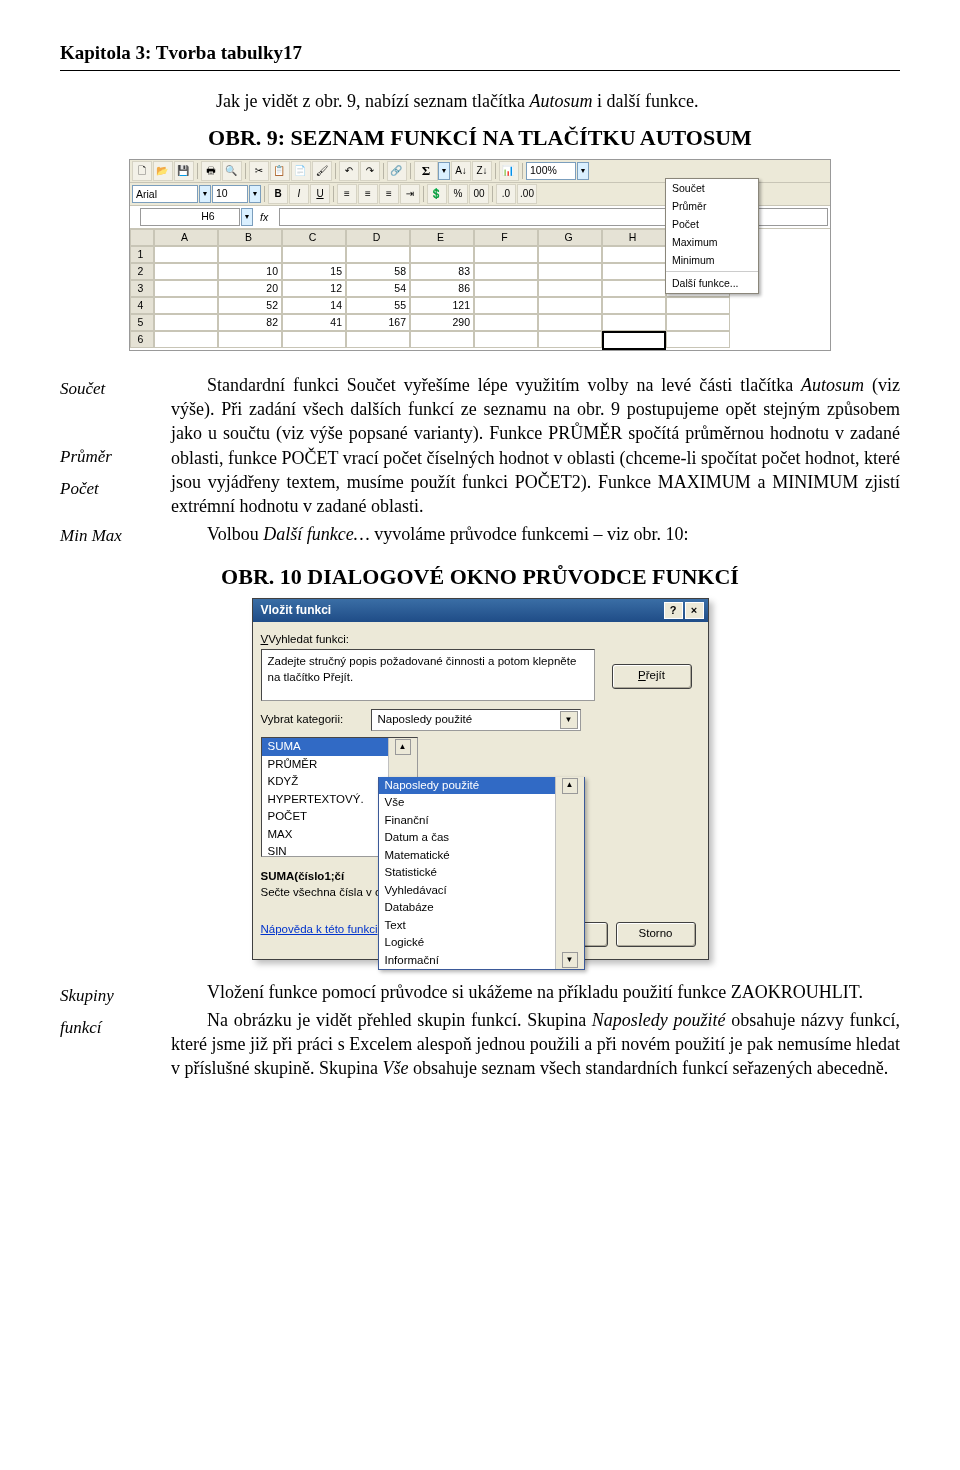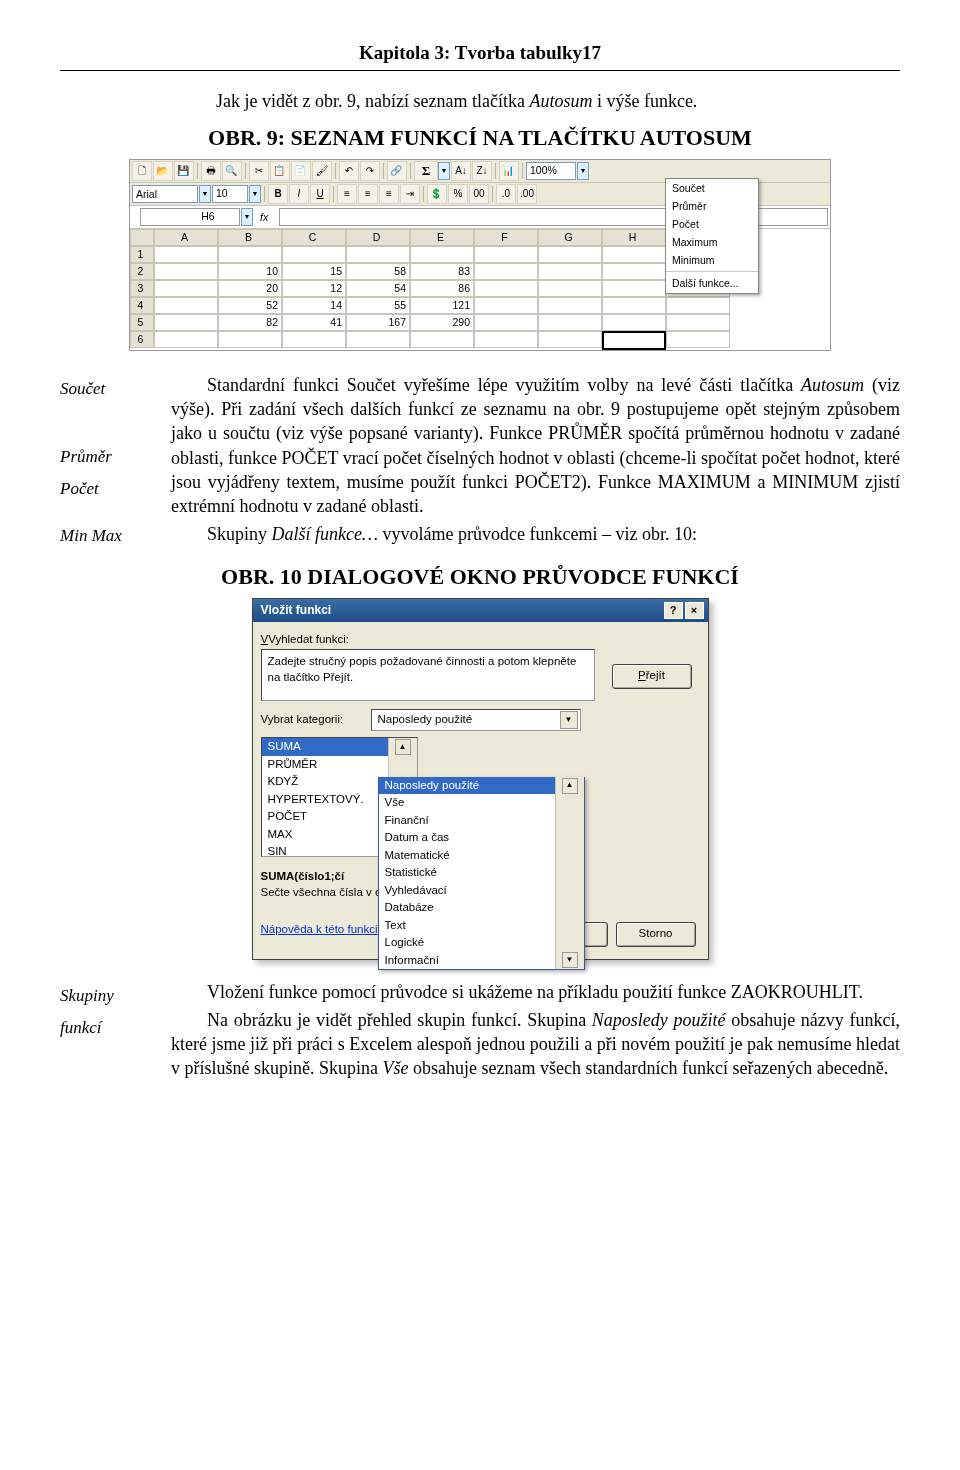--- a/index.html
+++ b/index.html
@@ -11,21 +11,21 @@
     padding: 40px 60px 40px 60px;
     box-sizing: border-box;
     font-size: 18px;
     line-height: 1.35;
   }
   .header-line {
     border-bottom: 1.2px solid #000;
     padding-bottom: 4px;
     margin-bottom: 18px;
     display: flex;
-    justify-content: center;
+    justify-content: flex-start;
     font-weight: bold;
     font-size: 19px;
   }
   .fig-caption {
     text-align: center;
     font-weight: bold;
     font-variant: small-caps;
     margin: 10px 0 6px 0;
     font-size: 22px;
   }
@@ -175,21 +175,21 @@
 </style>
 </head>
 <body>
 
 <div class="header-line">
   <span>Kapitola 3: Tvorba tabulky</span>
   <span>17</span>
 </div>
 
 <p style="text-indent:2em; margin:0 0 6px 120px;">
-  <span>Jak je vidět z obr. 9, nabízí seznam tlačítka </span><span class="ital">Autosum</span><span> i výše funkce.</span>
+  <span>Jak je vidět z obr. 9, nabízí seznam tlačítka </span><span class="ital">Autosum</span><span> i další funkce.</span>
 </p>
 
 <div class="fig-caption">OBR. 9: SEZNAM FUNKCÍ NA TLAČÍTKU AUTOSUM</div>
 
 <div class="excel1">
   <div class="tb-row">
     <span class="tb-ico">🗋</span>
     <span class="tb-ico">📂</span>
     <span class="tb-ico">💾</span>
     <span class="tb-sep"></span>
@@ -343,21 +343,21 @@
     <div>Průměr</div>
     <div>Počet</div>
     <div style="height:14px;"></div>
     <div>Min Max</div>
   </div>
   <div class="body-col">
     <p>
       <span>Standardní funkci Součet vyřešíme lépe využitím volby na levé části tlačítka </span><span class="ital">Autosum</span><span> (viz výše). Při zadání všech dalších funkcí ze seznamu na obr. 9 postupujeme opět stejným způsobem jako u součtu (viz výše popsané varianty). Funkce PRŮMĚR spočítá průměrnou hodnotu v zadané oblasti, funkce POČET vrací počet číselných hodnot v oblasti (chceme-li spočítat počet hodnot, které jsou vyjádřeny textem, musíme použít funkci POČET2). Funkce MAXIMUM a MINIMUM zjistí extrémní hodnotu v zadané oblasti.</span>
     </p>
     <p>
-      <span>Skupiny </span><span class="ital">Další funkce…</span><span> vyvoláme průvodce funkcemi – viz obr. 10:</span>
+      <span>Volbou </span><span class="ital">Další funkce…</span><span> vyvoláme průvodce funkcemi – viz obr. 10:</span>
     </p>
   </div>
 </div>
 
 <div class="fig-caption">OBR. 10 DIALOGOVÉ OKNO PRŮVODCE FUNKCÍ</div>
 
 <div class="dlg">
   <div class="dlg-title">
     <span>Vložit funkci</span>
     <span class="btns">

